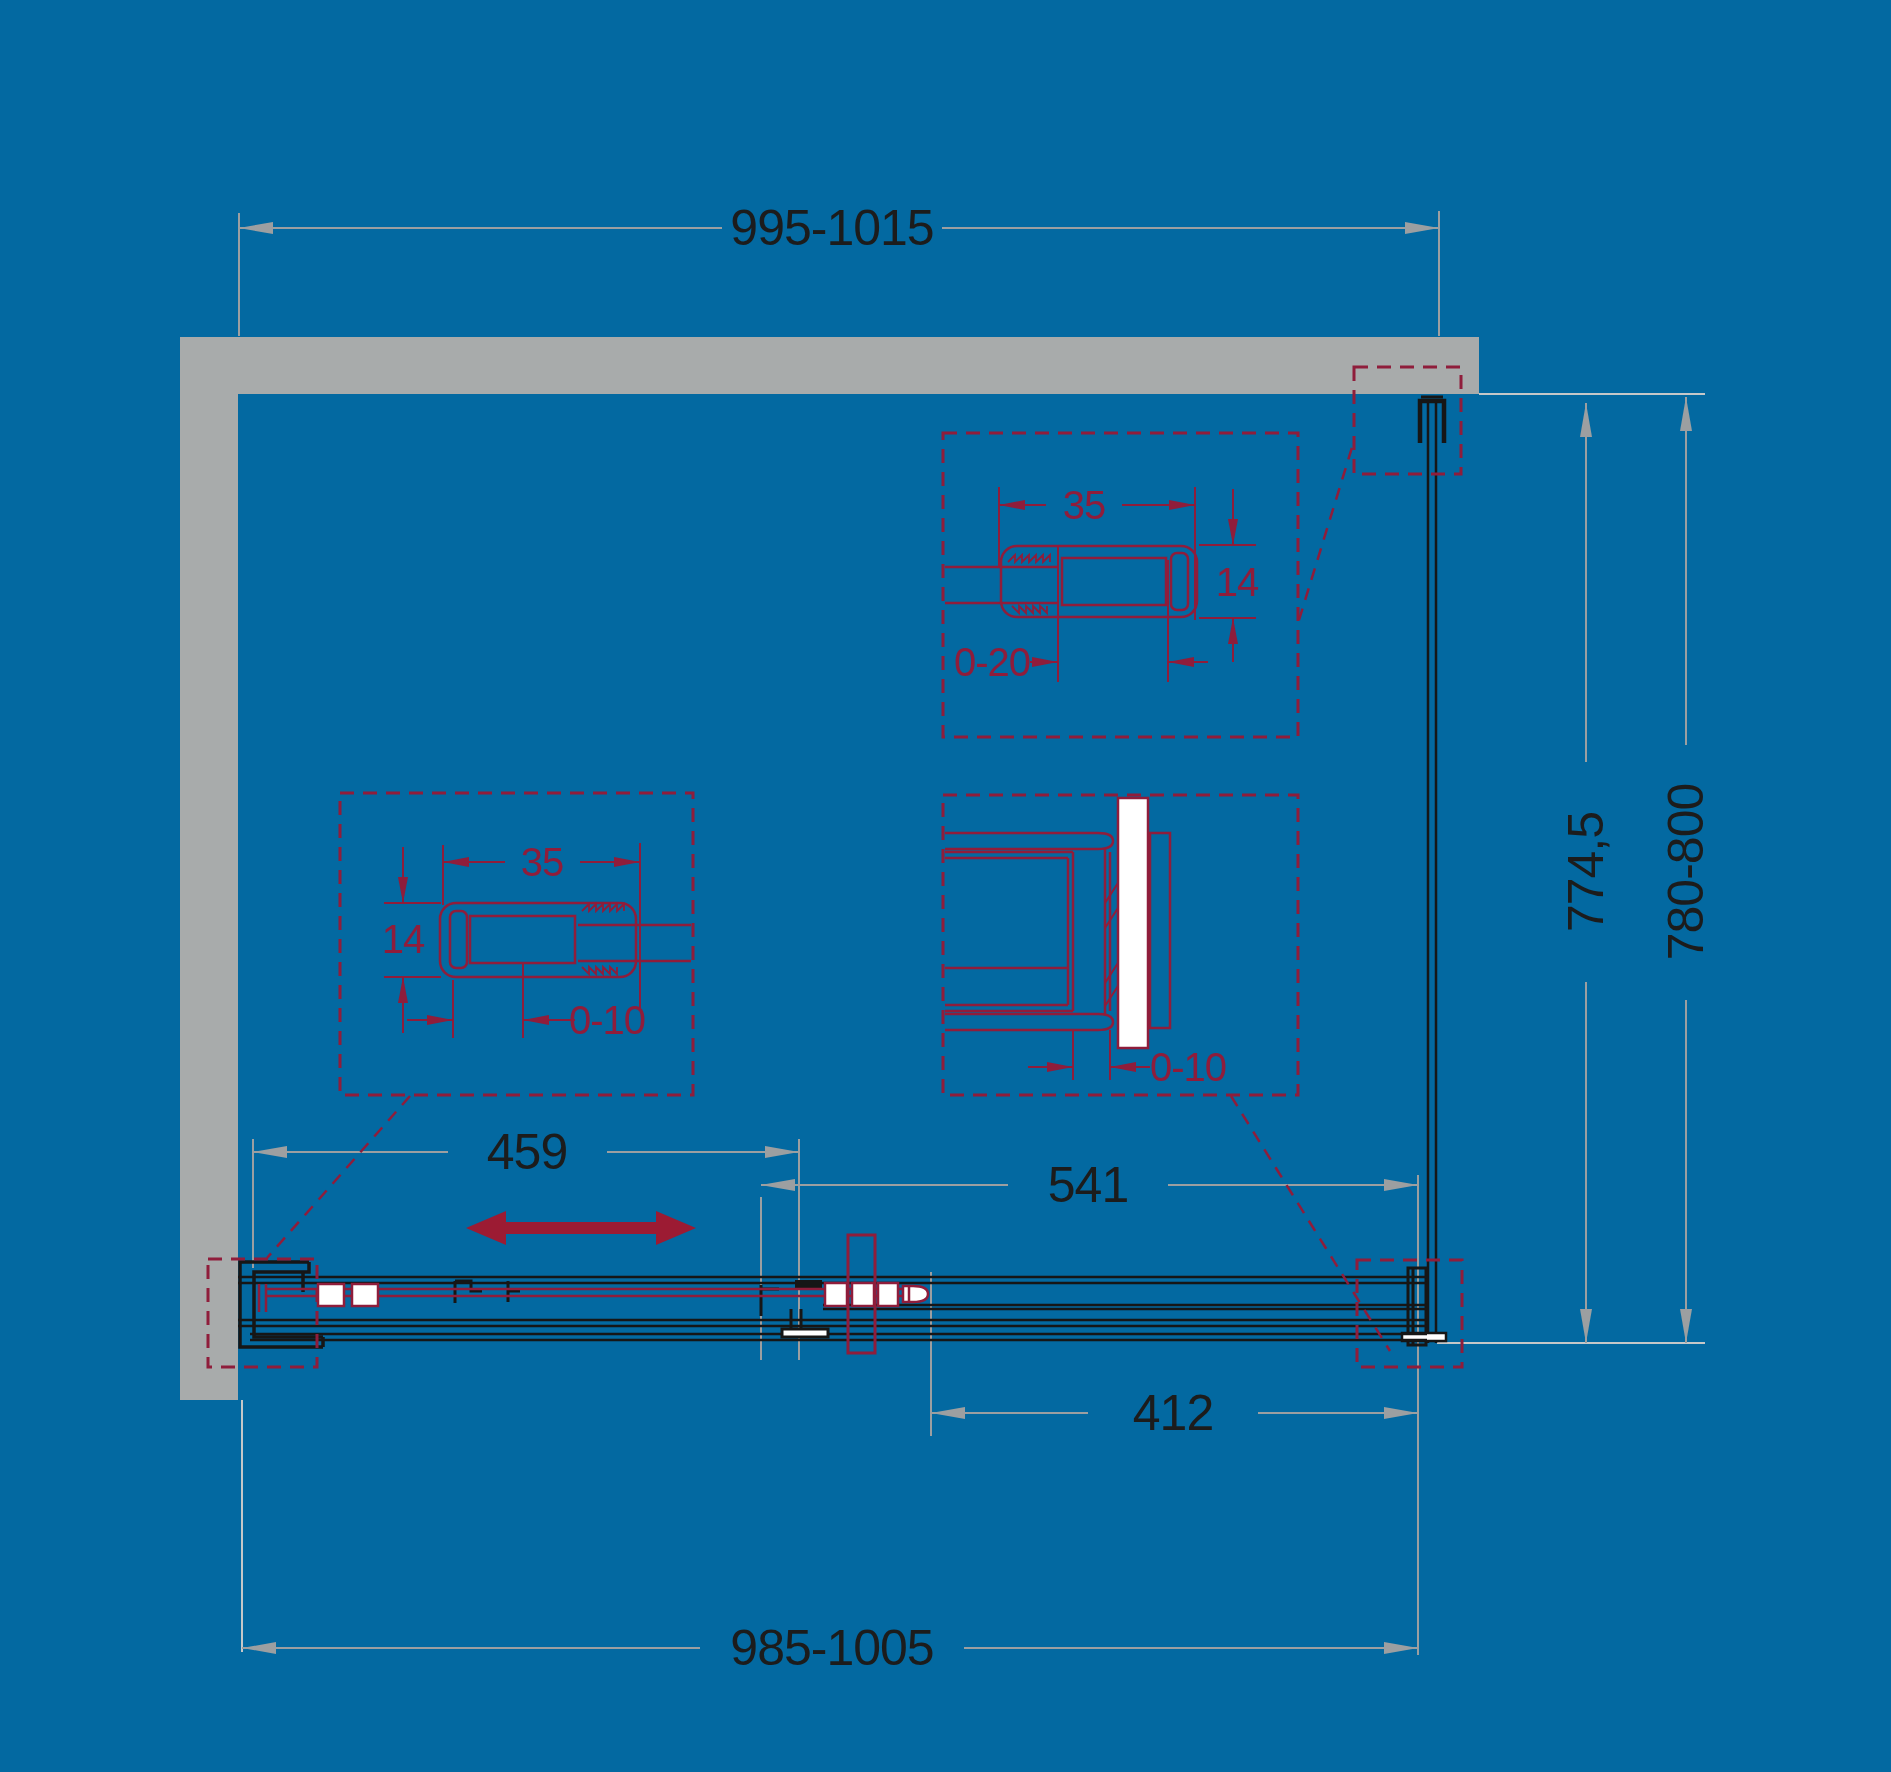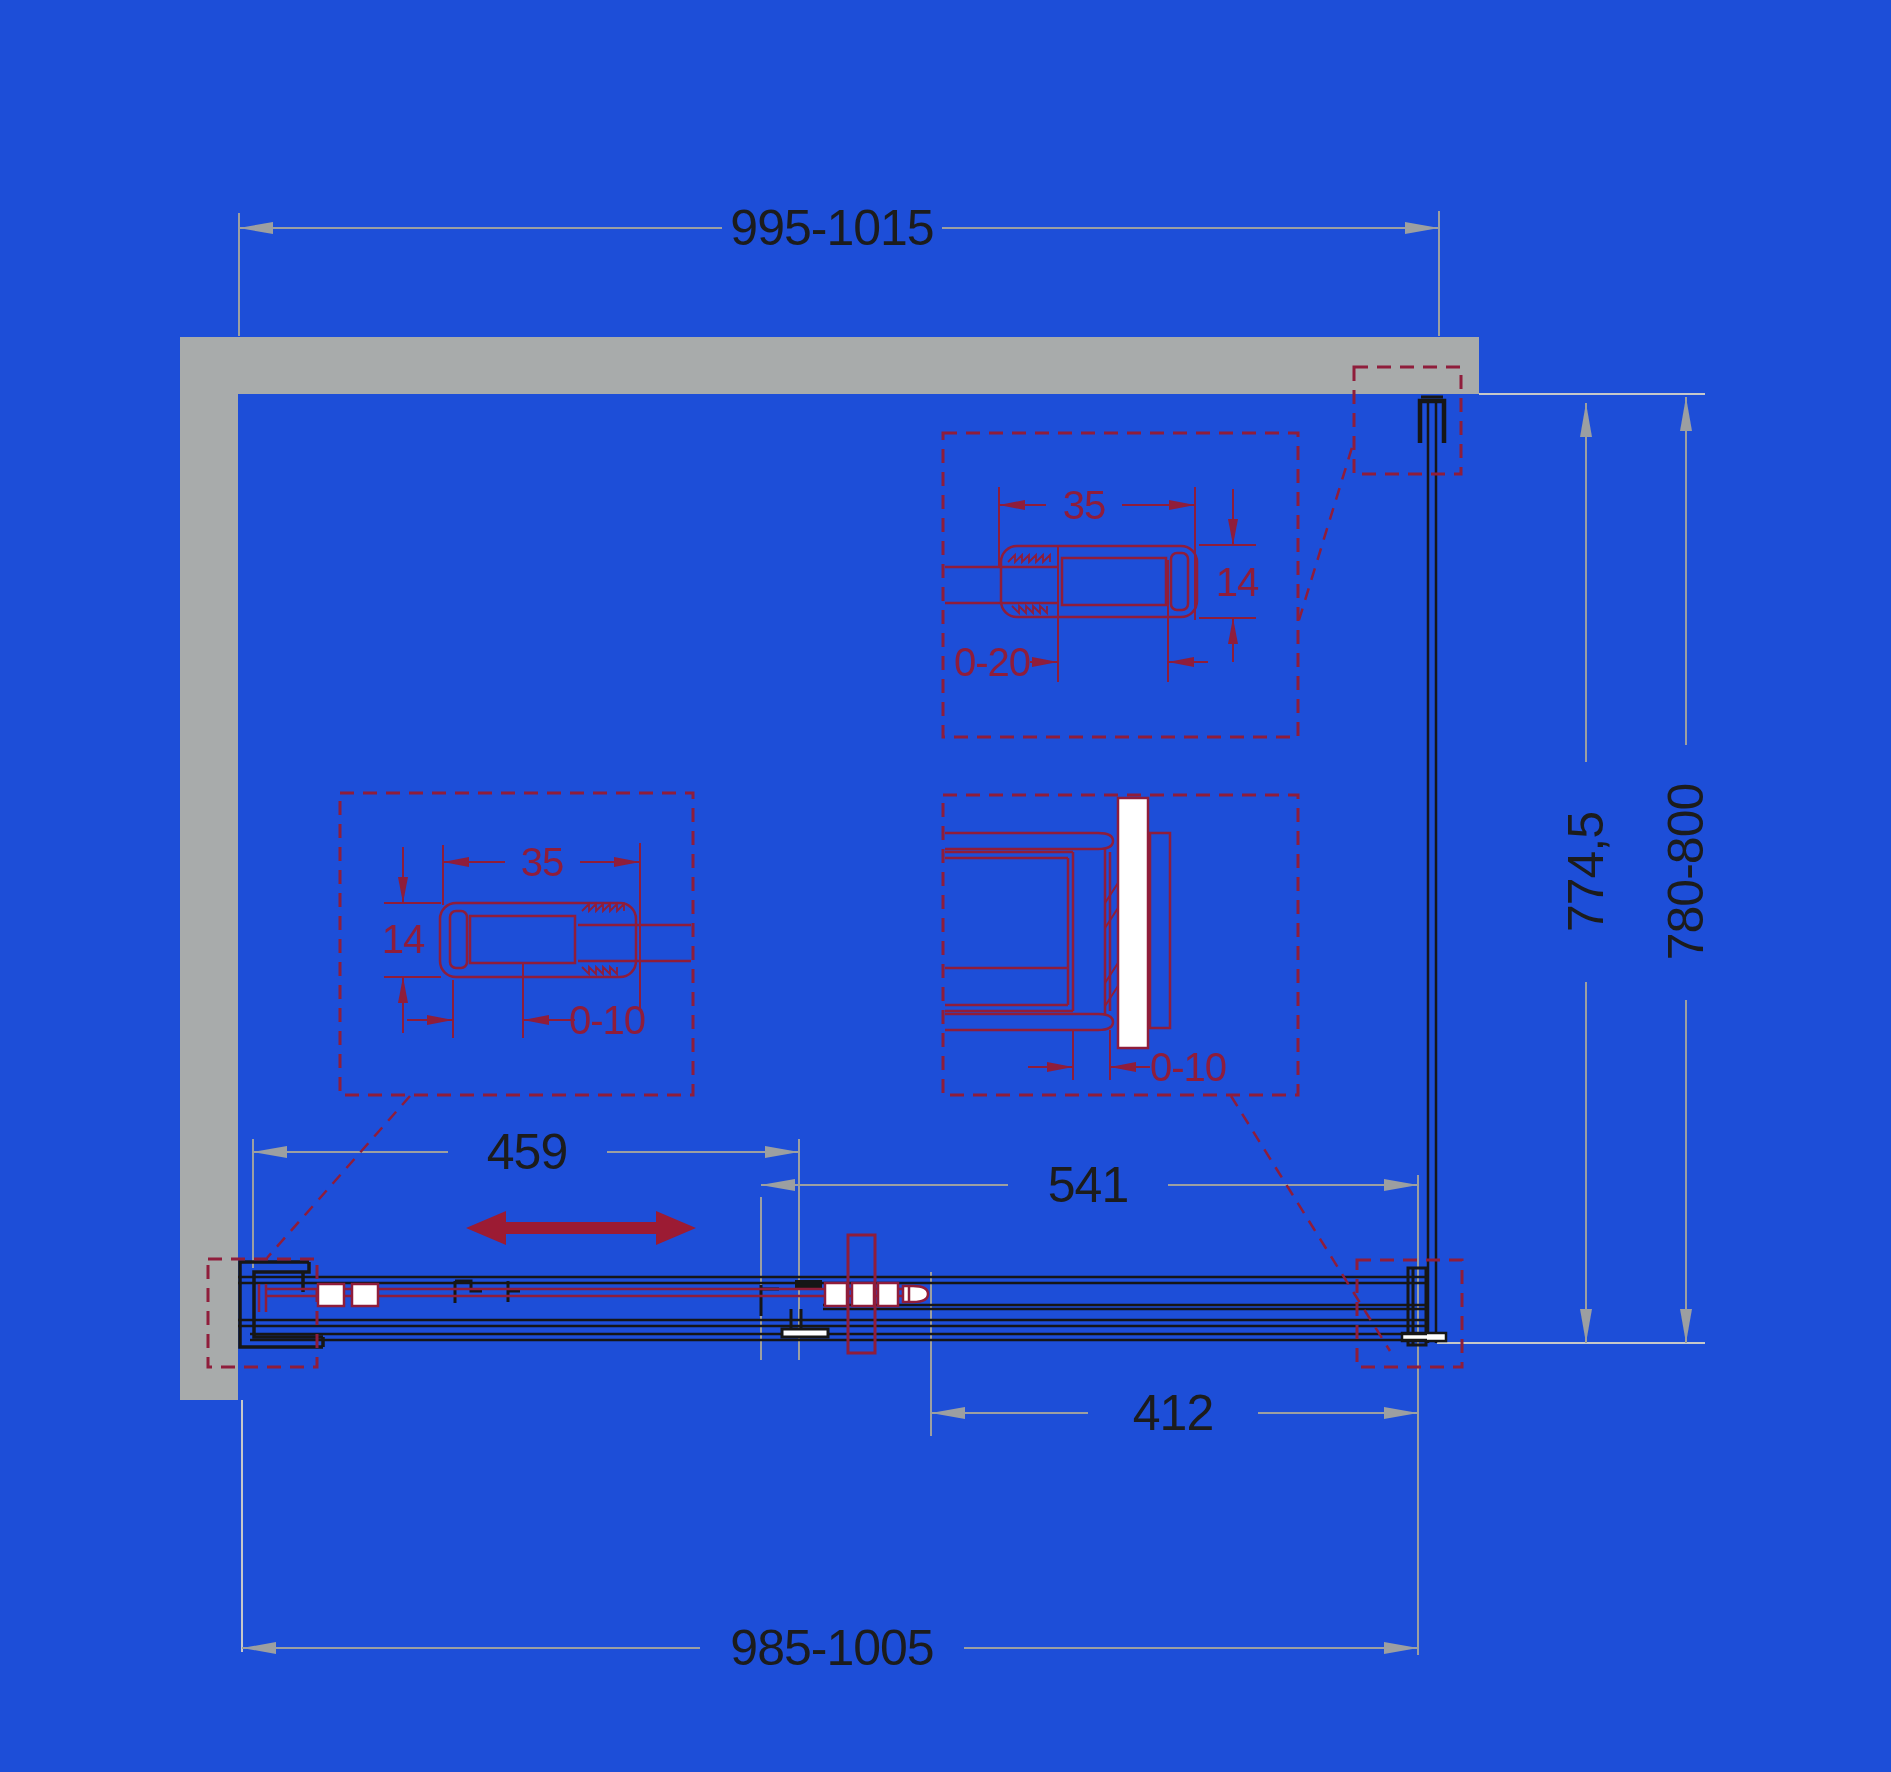--- a/index.html
+++ b/index.html
@@ -1,16 +1,16 @@
 <!DOCTYPE html>
 <html><head>
 <meta charset="utf-8">
 <style>
   html,body{margin:0;padding:0;background:#ffffff;}
-  .stage{position:relative;width:1891px;height:1772px;background:#1d4ed8;overflow:hidden;
+  .stage{position:relative;width:1891px;height:1772px;background:#0369a1;overflow:hidden;
          font-family:"Liberation Sans", sans-serif;}
   svg{display:block}
   text{font-family:"Liberation Sans", sans-serif;}
   .dim-text{font-size:50px;fill:#1c1c1c;letter-spacing:-1px;}
   .detail-text{font-size:40px;fill:#8F1D3B;letter-spacing:-1px;}
 </style>
 </head>
 <body>
 
 <div class="stage">

